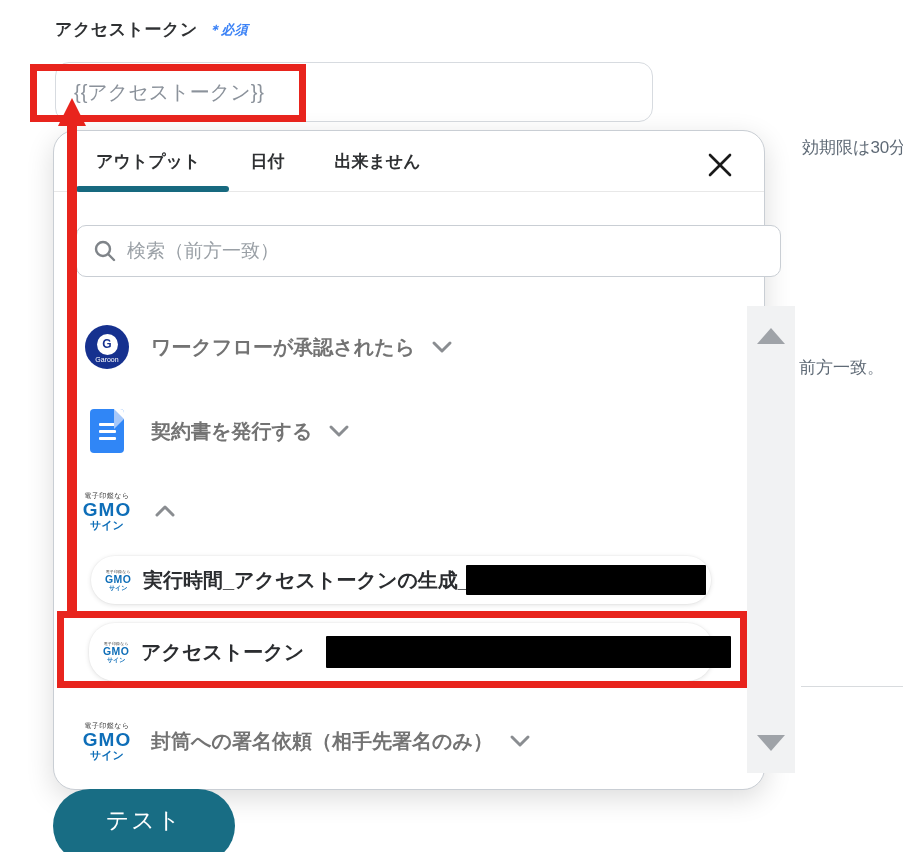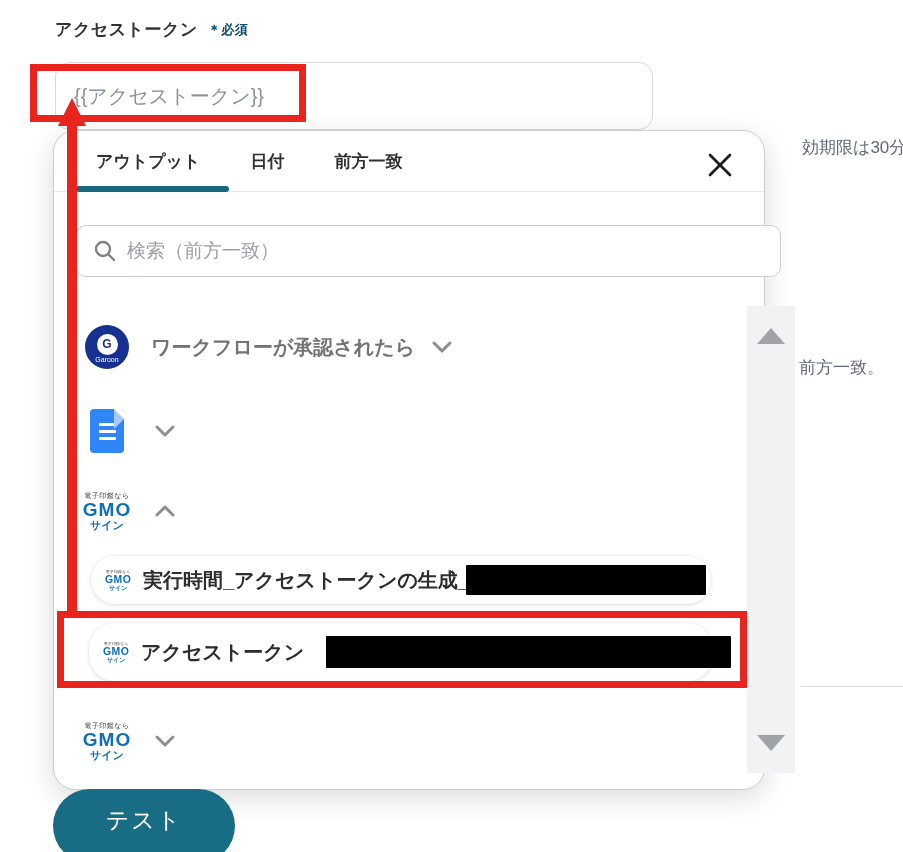--- a/index.html
+++ b/index.html
@@ -6,23 +6,23 @@
   html,body { width:903px; height:852px; }
   body {
     position:relative; overflow:hidden; background:#ffffff;
     font-family:"Liberation Sans","DejaVu Sans",sans-serif;
     -webkit-font-smoothing:antialiased;
   }
   .abs { position:absolute; }
 
   
   .field-label { left:55px; top:18px; font-size:17px; font-weight:bold; color:#2f3133; letter-spacing:.5px; }
-  .required { font-size:13px; font-weight:bold; color:#0c4a6e; margin-left:10px; vertical-align:1px; }
+  .required { font-size:13px; font-weight:bold; color:#3b82f6; margin-left:10px; vertical-align:1px;font-style:italic; }
   .token-input {
-    left:55px; top:62px; width:598px; height:68px;
+    left:55px; top:62px; width:598px; height:60px;
     border:1px solid #d7dbe0; border-radius:14px; background:#fff;
     font-size:20px; color:#8b929b; padding:0 18px; outline:none;
     font-family:"Liberation Sans","DejaVu Sans",sans-serif;
   }
   .bg-text { color:#5f6a76; font-size:17px; white-space:nowrap; }
   .bg-text-1 { left:802px; top:136px; }
   .bg-text-2 { left:799px; top:356px; }
   .bg-line { left:801px; top:686px; width:102px; height:1px; background:#d8dbde; }
 
   
@@ -130,21 +130,21 @@
 <div class="abs bg-text bg-text-1">効期限は30分</div>
 <div class="abs bg-text bg-text-2">前方一致。</div>
 <div class="abs bg-line"></div>
 
 <div class="abs modal">
 
   <div class="modal-header">
     <div class="tabs">
       <div class="tab">アウトプット</div>
       <div class="tab">日付</div>
-      <div class="tab">前方一致</div>
+      <div class="tab">出来ません</div>
     </div>
     <div class="tab-underline"></div>
     <div class="close-btn">
       <svg width="26" height="26" viewBox="0 0 26 26">
         <line x1="3" y1="3" x2="23" y2="23" stroke="#1a1a1a" stroke-width="2.6" stroke-linecap="round"></line>
         <line x1="23" y1="3" x2="3" y2="23" stroke="#1a1a1a" stroke-width="2.6" stroke-linecap="round"></line>
       </svg>
     </div>
   </div>
 
@@ -172,20 +172,21 @@
   </div>
 
   <div class="row row-2">
     <div class="icon-slot">
       <div class="docs-icon">
           <div class="docs-line"></div>
           <div class="docs-line"></div>
           <div class="docs-line"></div>
         </div>
     </div>
+    <div class="row-label">契約書を発行する</div>
     <div class="chev">
       <svg width="22" height="14" viewBox="0 0 22 14">
           <polyline points="3,3 11,11 19,3" fill="none" stroke="#8a8d91" stroke-width="3" stroke-linecap="round" stroke-linejoin="round"></polyline>
         </svg>
     </div>
   </div>
 
   <div class="row row-3">
     <div class="icon-slot">
       <div class="gmo-logo">
@@ -226,20 +227,21 @@
   </div>
 
   <div class="row row-4">
     <div class="icon-slot">
       <div class="gmo-logo">
         <span class="gmo-l1">電子印鑑なら</span>
         <span class="gmo-l2">GMO</span>
         <span class="gmo-l3">サイン</span>
       </div>
     </div>
+    <div class="row-label">封筒への署名依頼（相手先署名のみ）</div>
     <div class="chev">
       <svg width="22" height="14" viewBox="0 0 22 14">
           <polyline points="3,3 11,11 19,3" fill="none" stroke="#8a8d91" stroke-width="3" stroke-linecap="round" stroke-linejoin="round"></polyline>
         </svg>
     </div>
   </div>
 
   <div class="scrollbar">
     <div class="scroll-arrow scroll-up"></div>
     <div class="scroll-arrow scroll-down"></div>

